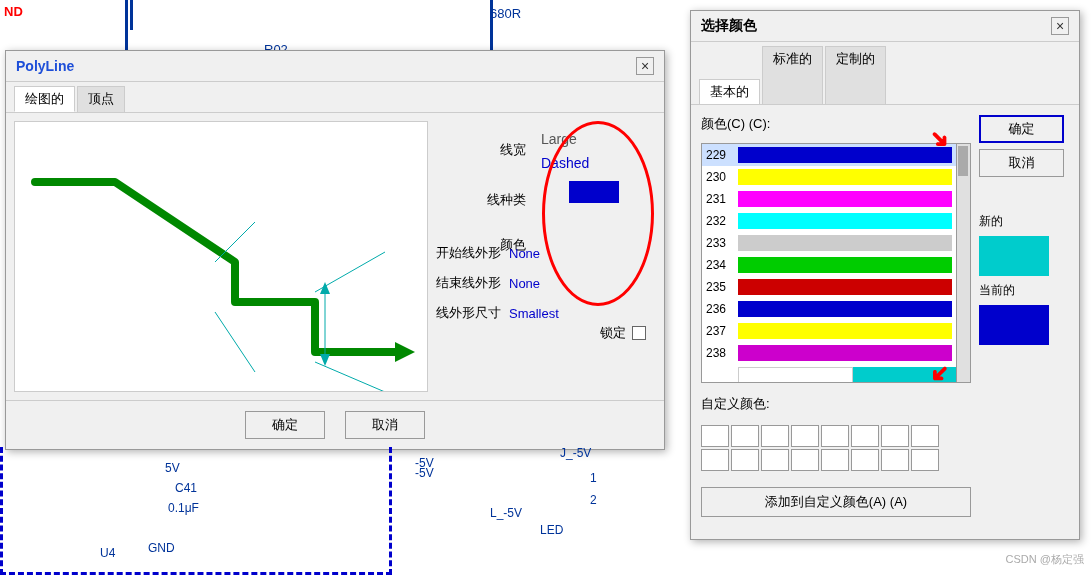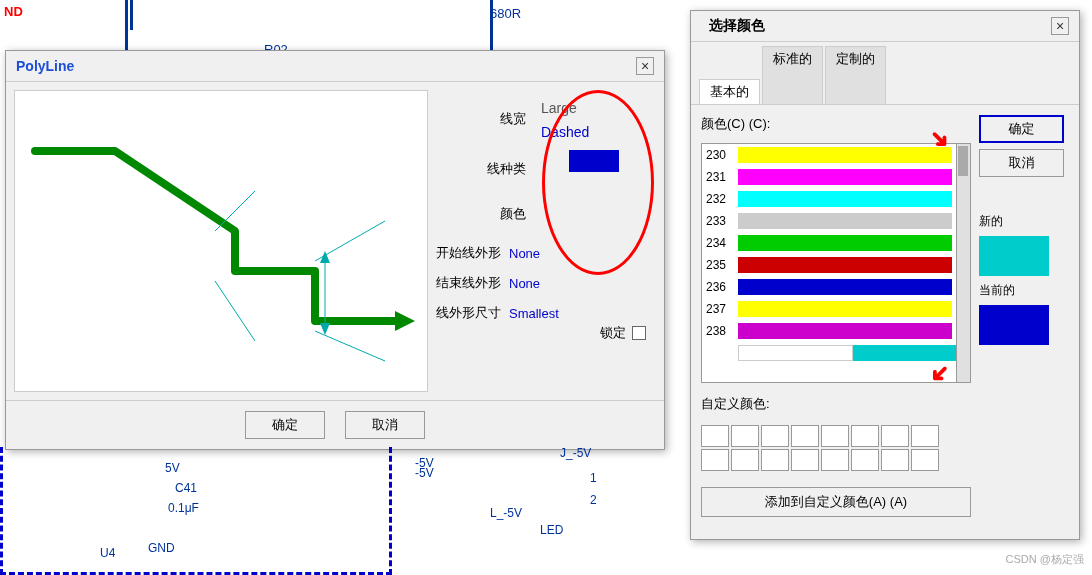--- a/index.html
+++ b/index.html
@@ -449,20 +449,24 @@
 
 </div>
 
 <div class="polyline-dialog">
 
   <div class="dialog-titlebar">
     <span class="dialog-title">PolyLine</span>
     <div class="dialog-close">×</div>
   </div>
 
+  <div class="dialog-tabs">
+    <div class="dialog-tab active">绘图的</div>
+    <div class="dialog-tab">顶点</div>
+  </div>
 
   <div class="dialog-content">
 
     <div class="canvas-area">
       <svg class="polyline-svg">
 
         <polyline points="20,60 100,60 160,100 220,140 220,180 300,180 300,230 380,230" fill="none" stroke="#008800" stroke-width="8" stroke-linecap="round" stroke-linejoin="round"></polyline>
 
         <polygon points="380,220 400,230 380,240" fill="#008800"></polygon>
 
@@ -520,38 +524,42 @@
   <div class="dialog-buttons">
     <button class="btn">确定</button>
     <button class="btn">取消</button>
   </div>
 
 </div>
 
 <div class="color-dialog">
 
   <div class="color-dialog-titlebar">
-    <span style="font-size:14px; font-weight:bold;margin-left:8px;">选择颜色</span>
+    <span style="font-size:14px; font-weight:bold;">选择颜色</span>
     <div class="dialog-close">×</div>
   </div>
 
   <div class="color-dialog-tabs">
     <div class="color-dialog-tab active">基本的</div>
     <div class="color-dialog-tab">标准的</div>
     <div class="color-dialog-tab">定制的</div>
   </div>
 
   <div class="color-dialog-body">
 
     <div class="color-left">
 
       <div class="color-list-label">颜色(C) (C):</div>
 
       <div class="color-list-container" style="height: 240px; position:relative;">
         <div id="color-rows-container">
+        <div class="color-row selected">
+      <span class="color-row-num">229</span>
+      <div class="color-row-swatch" style="background:#0000cc; margin-right:14px;"></div>
+    </div>
             <div class="color-row">
       <span class="color-row-num">230</span>
       <div class="color-row-swatch" style="background:#ffff00; margin-right:14px;"></div>
     </div>
             <div class="color-row">
       <span class="color-row-num">231</span>
       <div class="color-row-swatch" style="background:#ff00ff; margin-right:14px;"></div>
     </div>
             <div class="color-row">
       <span class="color-row-num">232</span>

